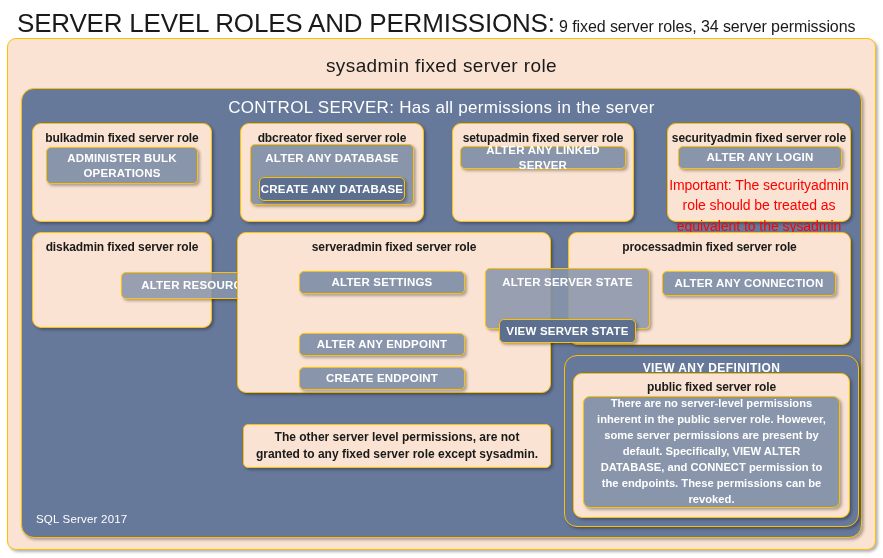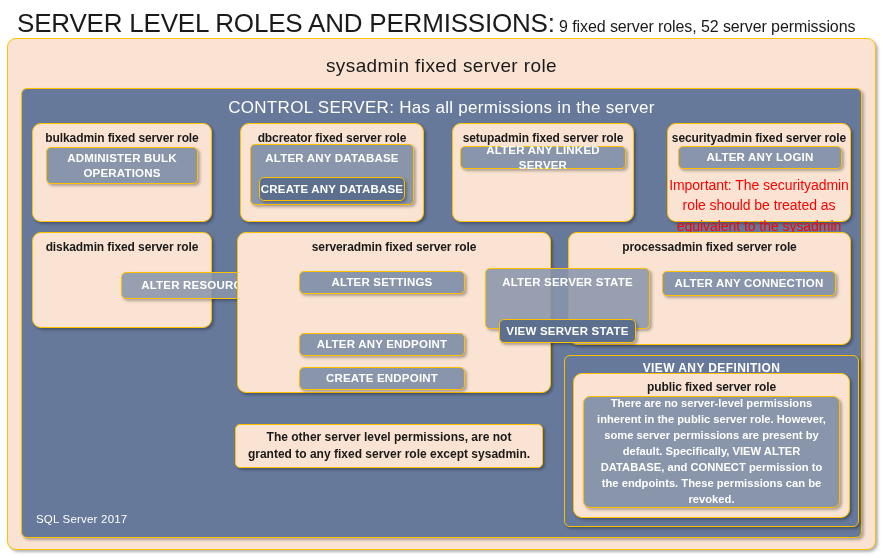--- a/index.html
+++ b/index.html
@@ -11,21 +11,21 @@
   
   .title{position:absolute;left:17px;top:8px;width:850px;height:26px;
          white-space:nowrap;color:#1a1a1a;}
   .title .t-strong{font-size:26px;font-weight:400;letter-spacing:-0.2px;}
   .title .t-rest{font-size:16px;font-weight:400;letter-spacing:-0.1px;}
 
   
   .cream{position:absolute;background:#fae3d2;border:1.6px solid #ffc000;
          border-radius:9px;box-sizing:border-box;}
   .slate{position:absolute;background:#67799b;border:1.6px solid #ffc000;
-         border-radius:6px;box-sizing:border-box;}
+         border-radius:13px;box-sizing:border-box;}
   .shadow{box-shadow:2px 2px 3px rgba(0,0,0,0.30);}
 
   
   .perm{position:absolute;background:#8995ab;border:1.6px solid #ffc000;
         border-radius:5px;box-sizing:border-box;color:#ffffff;
         font-size:11.5px;font-weight:bold;letter-spacing:0.2px;
         display:flex;align-items:center;justify-content:center;
         text-align:center;line-height:1.25;
         box-shadow:2px 2px 3px rgba(0,0,0,0.30);}
   .perm.dark{background:#5d6f8e;}
@@ -63,21 +63,21 @@
 
   .footer{position:absolute;color:#ffffff;font-size:11.5px;
           font-weight:400;letter-spacing:0.2px;}
 </style>
 </head>
 <body>
 
 <div id="stage">
 
   <div class="title">
-    <span class="t-strong">SERVER LEVEL ROLES AND PERMISSIONS:</span><span class="t-rest"> 9 fixed server roles, 52 server permissions</span>
+    <span class="t-strong">SERVER LEVEL ROLES AND PERMISSIONS:</span><span class="t-rest"> 9 fixed server roles, 34 server permissions</span>
   </div>
 
   <div class="cream shadow" style="left:7px;top:38px;width:869px;height:512px;">
     <div class="hdr-sysadmin" style="left:0;top:16px;">sysadmin fixed server role</div>
   </div>
 
   <div class="slate shadow" style="left:21px;top:88px;width:841px;height:450px;">
     <div class="hdr-control" style="left:0;top:9px;">CONTROL SERVER: Has all permissions in the server</div>
     <div class="footer" style="left:14px;bottom:12px;">SQL Server 2017</div>
   </div>
@@ -117,21 +117,21 @@
   <div class="perm" style="left:299px;top:367px;width:166px;height:23px;">CREATE  ENDPOINT</div>
 
   <div class="cream shadow" style="left:568px;top:232px;width:283px;height:113px;">
     <div class="role-label" style="left:0;top:7px;">processadmin fixed server role</div>
   </div>
   <div class="perm" style="left:662px;top:271px;width:174px;height:25px;">ALTER ANY CONNECTION</div>
 
   <div class="perm translucent" style="left:485px;top:268px;width:165px;height:61px;align-items:flex-start;padding-top:6px;">ALTER SERVER  STATE</div>
   <div class="perm dark" style="left:499px;top:303px;width:137px;height:24px;margin-top:16px;">VIEW SERVER  STATE</div>
 
-  <div class="note" style="left:235px;top:424px;width:308px;height:44px;padding:0 10px;">The other server level permissions, are not granted to any fixed server role except sysadmin.</div>
+  <div class="note" style="left:243px;top:424px;width:308px;height:44px;padding:0 10px;">The other server level permissions, are not granted to any fixed server role except sysadmin.</div>
 
   <div class="slate shadow" style="left:564px;top:355px;width:295px;height:172px;">
     <div class="hdr-viewany" style="left:0;top:5px;">VIEW ANY DEFINITION</div>
   </div>
   <div class="cream shadow" style="left:573px;top:373px;width:277px;height:145px;">
     <div class="role-label" style="left:0;top:6px;">public  fixed server role</div>
   </div>
   <div class="pubtext" style="left:583px;top:396px;width:257px;height:112px;">There are no server-level permissions inherent in the public server role. However, some server permissions are present by default. Specifically, VIEW ALTER DATABASE, and CONNECT permission to the endpoints. These permissions can be revoked.</div>
 
 </div>

